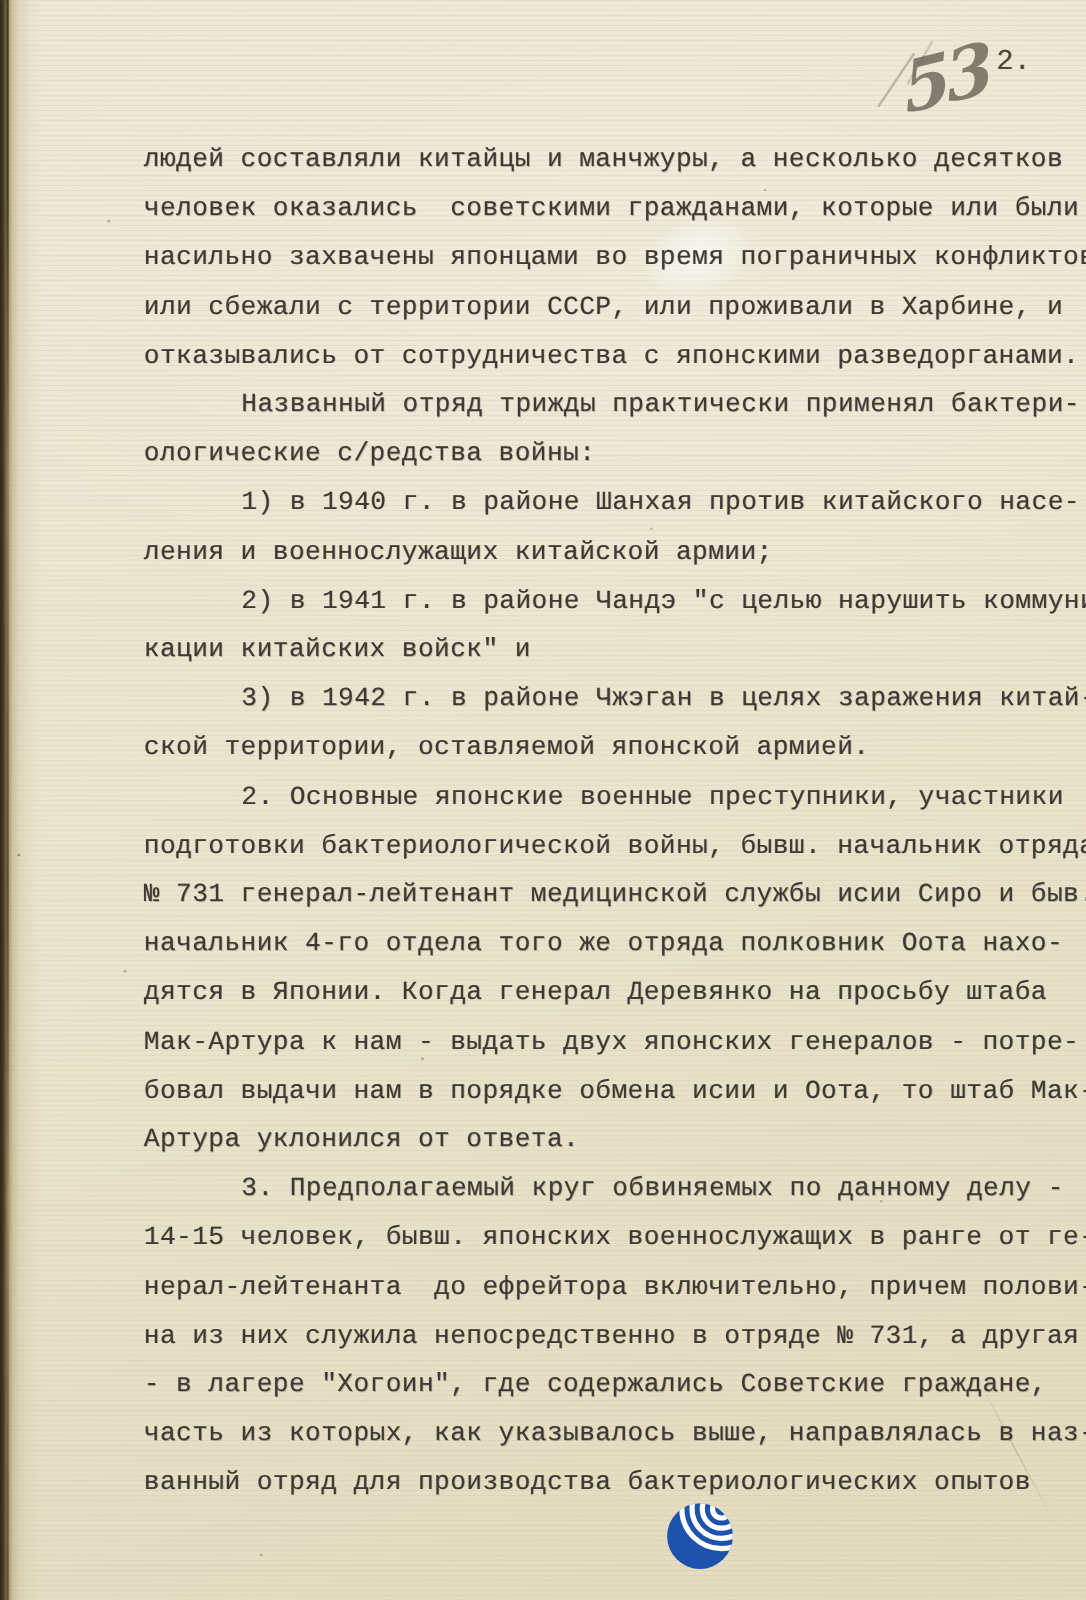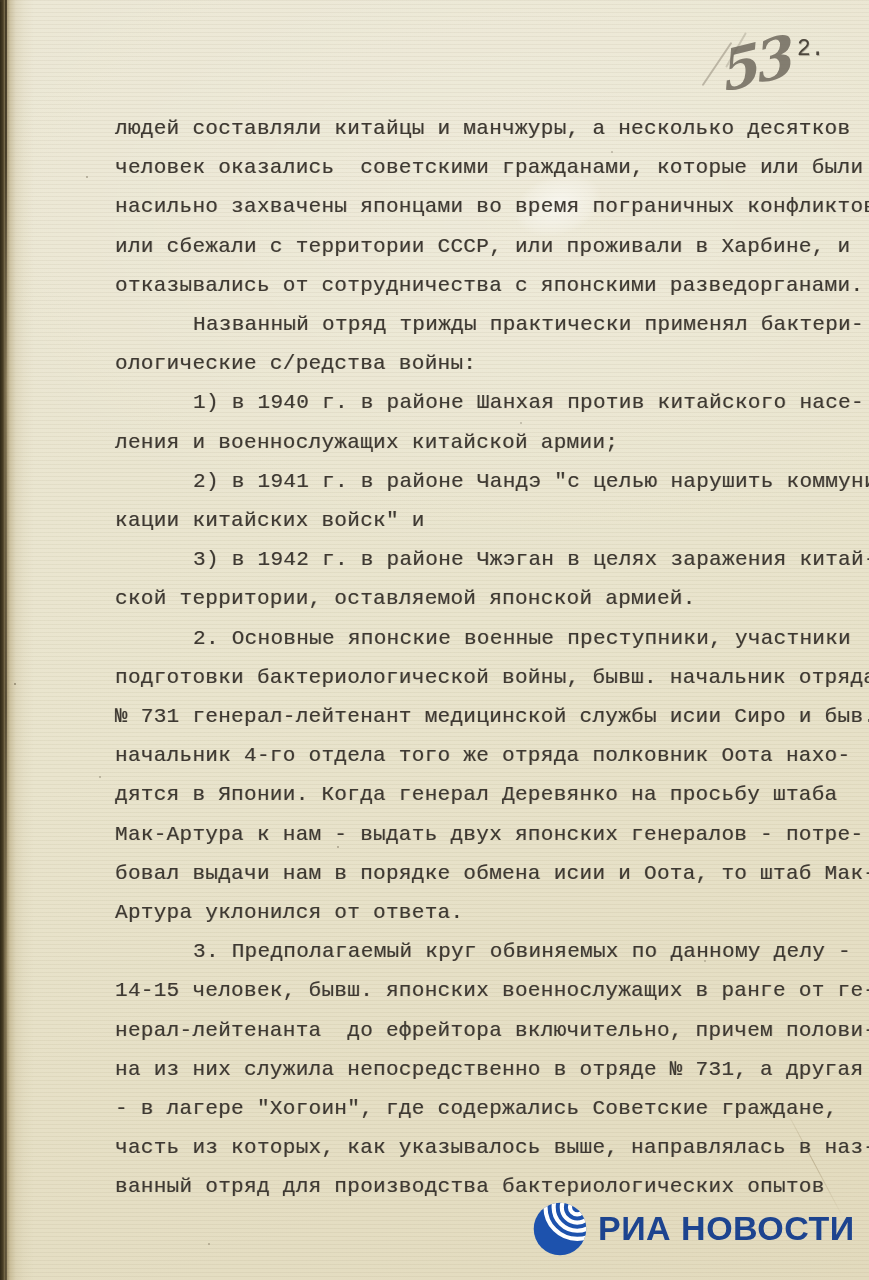--- a/index.html
+++ b/index.html
@@ -130,14 +130,13 @@
         </clipPath>
     </defs>
     <circle cx="32" cy="33" r="29" style="fill:var(--ria_blue,#1d52ad)" fill="#1d52ad"></circle>
     <g clip-path="url(#gclip)" stroke="#fff" stroke-width="4.6" fill="none">
       <circle cx="51" cy="9" r="8"></circle>
       <circle cx="51" cy="9" r="17"></circle>
       <circle cx="51" cy="9" r="26"></circle>
       <circle cx="51" cy="9" r="35"></circle>
     </g>
   </svg>
-  <span class="ria-text">РИА НОВОСТИ</span>
 </div>
 
 </body></html>

